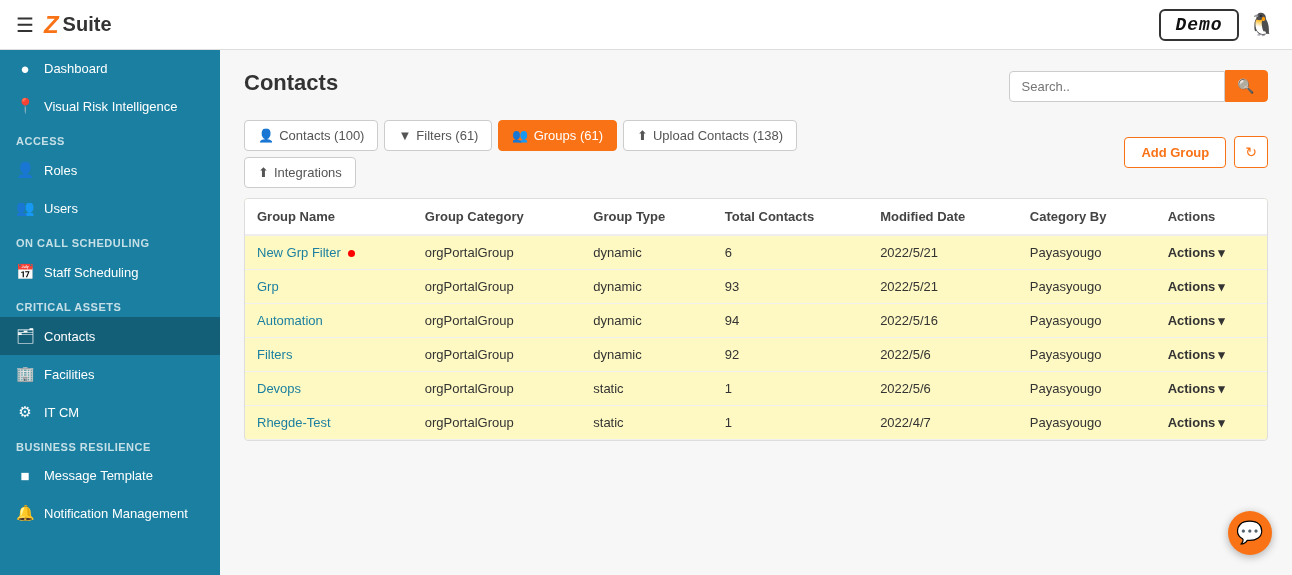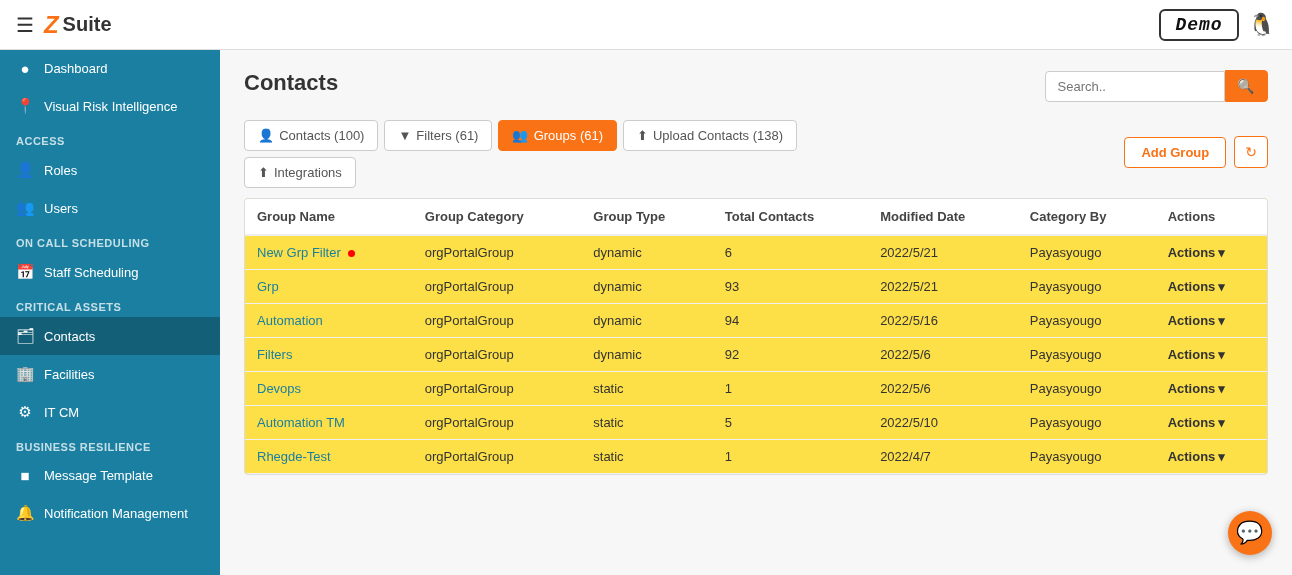--- a/index.html
+++ b/index.html
@@ -56,39 +56,39 @@
       padding: 7px 13px; border: 1px solid #ccc; border-radius: 4px;
       background: #fff; cursor: pointer; font-size: 13px; color: #555;
     }
     .tab-btn.active { background: #f97316; color: #fff; border-color: #f97316; }
 
     
     .header-row { display: flex; align-items: flex-start; justify-content: space-between; margin-bottom: 10px; }
     .search-box { display: flex; align-items: center; gap: 0; }
     .search-input {
       padding: 7px 12px; border: 1px solid #ccc; border-radius: 4px 0 0 4px;
-      font-size: 13px; width: 180px; outline: none;
+      font-size: 13px; width: 216px; outline: none;
     }
     .search-btn {
       padding: 7px 12px; background: #f97316; border: 1px solid #f97316;
       border-radius: 0 4px 4px 0; cursor: pointer; color: #fff; font-size: 14px;
     }
 
     .actions-row { display: flex; align-items: center; gap: 8px; margin-bottom: 12px; }
     .add-group-btn {
       padding: 7px 16px; border: 1.5px solid #f97316; border-radius: 4px;
       background: #fff; color: #f97316; font-size: 13px; font-weight: bold; cursor: pointer;
     }
     .refresh-btn {
       padding: 7px 10px; border: 1.5px solid #f97316; border-radius: 4px;
       background: #fff; color: #f97316; cursor: pointer; font-size: 14px;
     }
 
     
-    .table-container { background: #fde047; border: 1px solid #ddd; border-radius: 4px; overflow: hidden; }
+    .table-container { background: #fef9c3; border: 1px solid #ddd; border-radius: 4px; overflow: hidden; }
     table { width: 100%; border-collapse: collapse; font-size: 13px; }
     thead tr { background: #fff; border-bottom: 2px solid #eee; }
     thead th { padding: 10px 12px; text-align: left; color: #444; font-weight: 600; white-space: nowrap; }
     tbody tr { border-bottom: 1px solid #f0f0f0; }
     tbody td { padding: 9px 12px; color: #333; vertical-align: middle; }
     .link-cell { color: #1a7fa0; cursor: pointer; text-decoration: none; }
     .actions-btn {
       background: none; border: none; cursor: pointer; color: #333; font-size: 13px; font-weight: bold;
       display: flex; align-items: center; gap: 3px;
     }
@@ -312,37 +312,20 @@
     <td>Payasyougo</td>
     <td>
       <button class="actions-btn">
         <strong>Actions</strong>
         <span>▾</span>
       </button>
     </td>
   </tr>
             <tr>
     <td>
-      <a class="link-cell">Automation TM</a>
-      
-    </td>
-    <td>orgPortalGroup</td>
-    <td>static</td>
-    <td>5</td>
-    <td>2022/5/10</td>
-    <td>Payasyougo</td>
-    <td>
-      <button class="actions-btn">
-        <strong>Actions</strong>
-        <span>▾</span>
-      </button>
-    </td>
-  </tr>
-            <tr>
-    <td>
       <a class="link-cell">Rhegde-Test</a>
       
     </td>
     <td>orgPortalGroup</td>
     <td>static</td>
     <td>1</td>
     <td>2022/4/7</td>
     <td>Payasyougo</td>
     <td>
       <button class="actions-btn">

